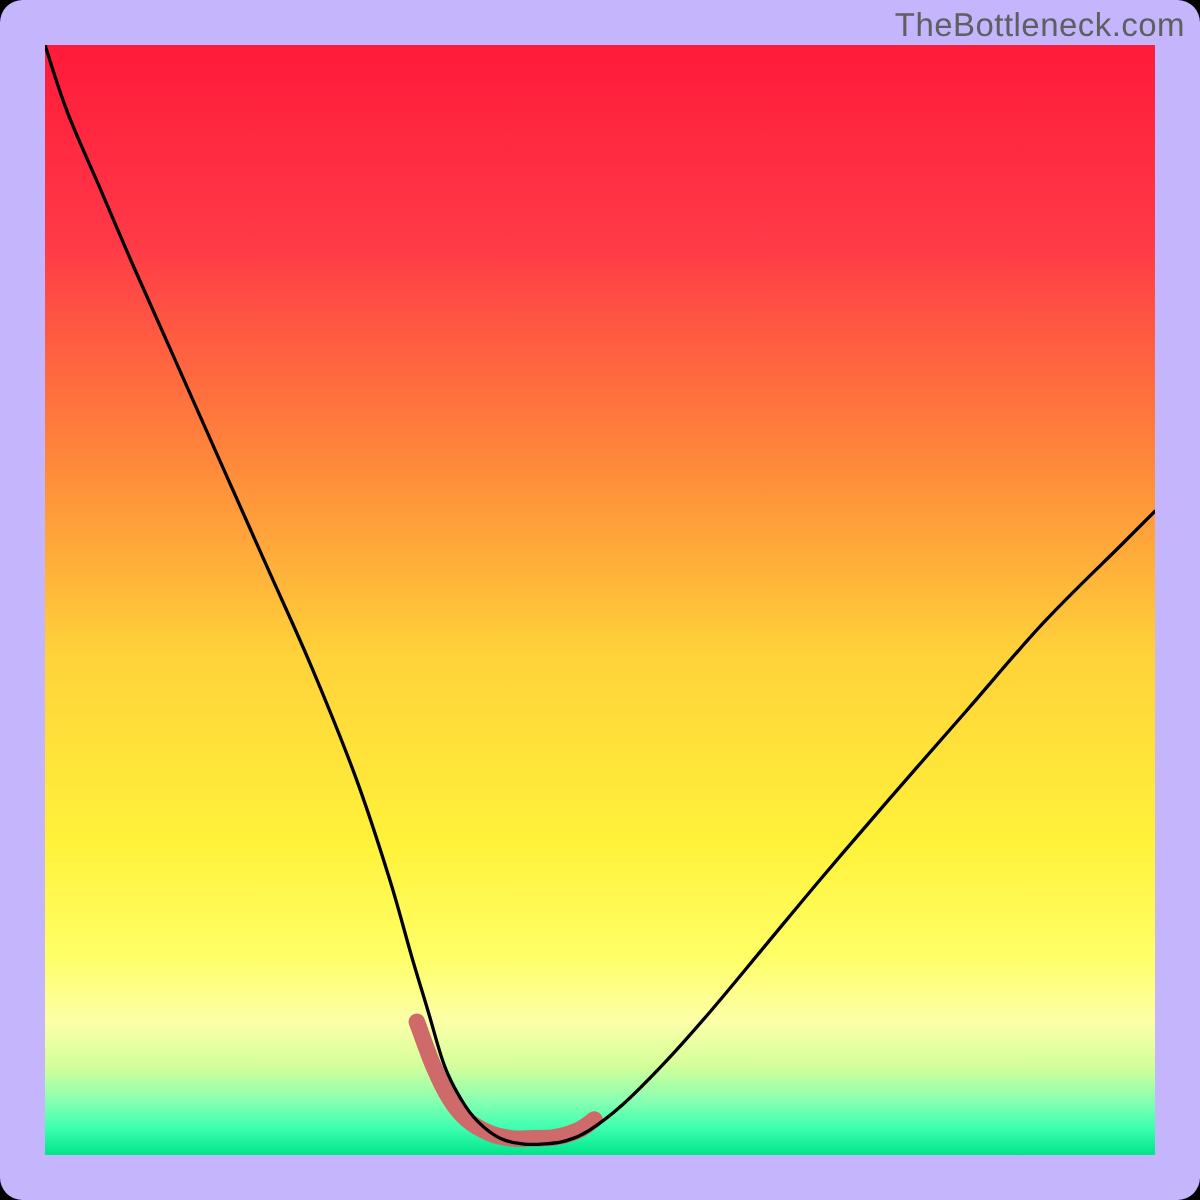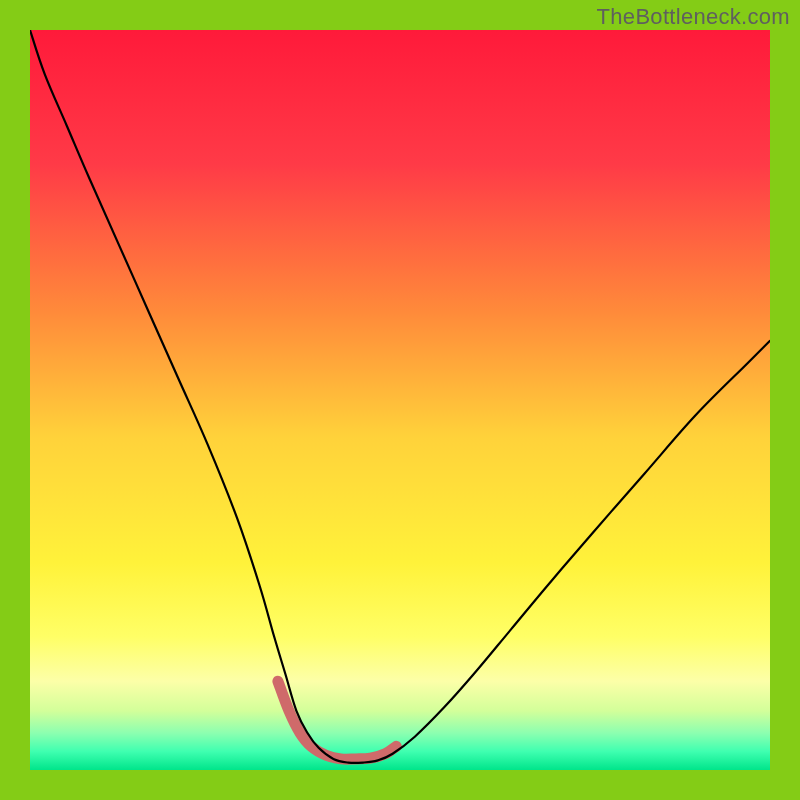--- a/index.html
+++ b/index.html
@@ -10,21 +10,22 @@
     background: #000;
     overflow: hidden;
     font-family: Arial, Helvetica, sans-serif;
   }
   .frame {
     position: absolute;
     left: 0;
     top: 0;
     width: 800px;
     height: 800px;
-    background: #84cc16;
+    background: #c4b5fd;
+    border-radius: 15px;
   }
   .watermark {
     position: absolute;
     top: 4px;
     right: 10px;
     color: #5f5f5f;
     font-size: 22px;
     letter-spacing: 0.3px;
     font-weight: 400;
     user-select: none;

